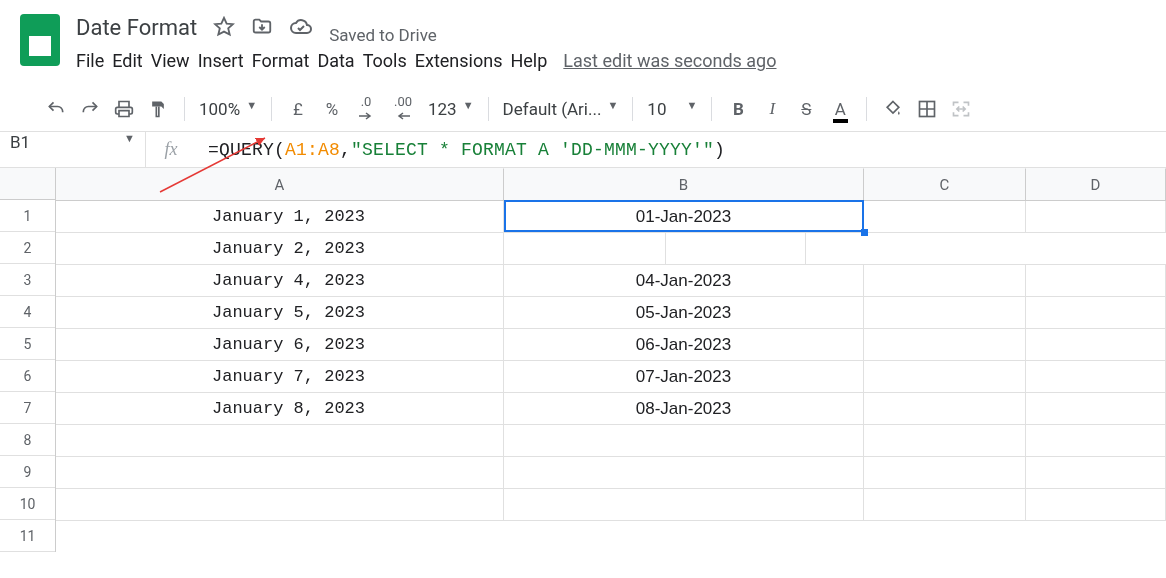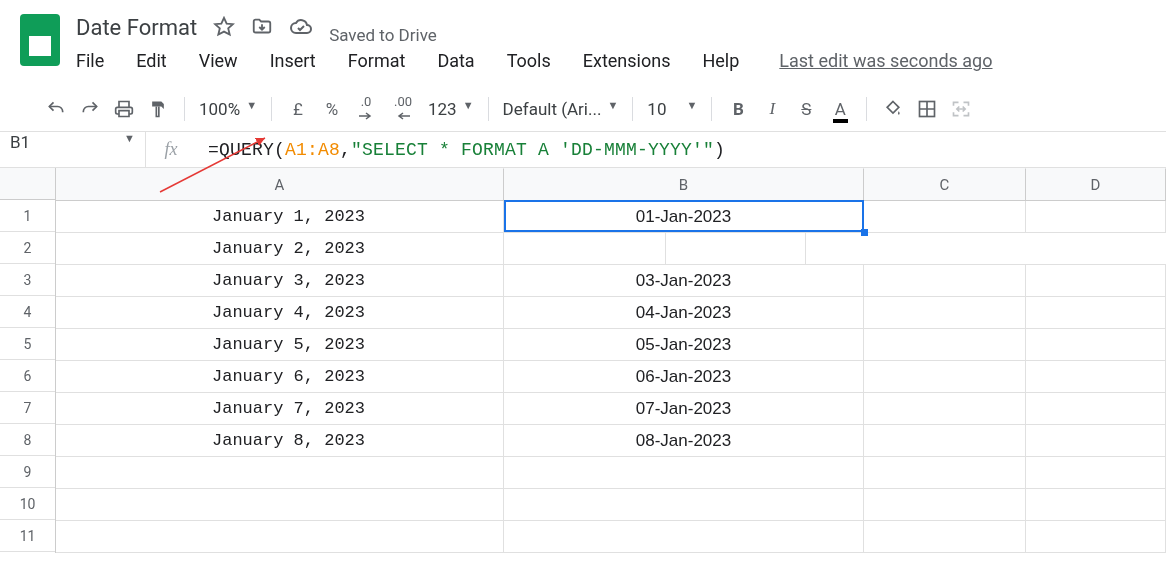--- a/index.html
+++ b/index.html
@@ -13,21 +13,21 @@
   .logo-lines { position:absolute; left:9px; right:9px; top:22px; bottom:10px; background:
      linear-gradient(#0f9d58,#0f9d58) 50% 0/2px 100% no-repeat,
      linear-gradient(#0f9d58,#0f9d58) 0 33%/100% 2px no-repeat,
      linear-gradient(#0f9d58,#0f9d58) 0 66%/100% 2px no-repeat; }
   .titlewrap { flex: none; }
   .title-row { display:flex; align-items:center; gap:16px; height:34px; }
   .doc-title { font-size:22px; color:#3c4043; font-weight:400; }
   .head-icon { color:#5f6368; display:inline-flex; align-items:center; justify-content:center; }
   .saved { color:#5f6368; font-size:17px;margin-top:16px; }
 
-  .menubar { display:flex; gap:32px; padding-top:6px; font-size:18px; color:#202124; align-items:flex-start; }
+  .menubar { display:flex; gap:8px; padding-top:6px; font-size:18px; color:#202124; align-items:flex-start; }
   .menubar span { cursor:default; }
   .last-edit { color:#5f6368; text-decoration: underline; margin-left:8px; }
 
   
   .toolbar { display:flex; align-items:center; gap:10px; padding:8px 0 8px 44px; border-bottom:1px solid #e0e0e0; margin-top:16px; font-size:17px; color:#3c4043; }
   .tb-sep { width:1px; height:24px; background:#dadce0; margin:0 4px; }
   .tb-btn { display:inline-flex; align-items:center; justify-content:center; min-width:24px; height:28px; color:#5f6368; }
   .tb-drop { display:inline-flex; gap:6px; }
   .caret { font-size:11px; color:#5f6368; }
   .font-sel { max-width:110px; overflow:hidden; text-overflow:ellipsis; white-space:nowrap; }
@@ -237,26 +237,20 @@
           <div class="cell cB">01-Jan-2023</div>
           <div class="cell cC"></div>
           <div class="cell cD"></div>
         </div>
       <div class="row">
           <div class="cell cA">January 2, 2023</div>
           <div class="cell cC"></div>
           <div class="cell cD"></div>
         </div>
       <div class="row">
-          <div class="cell cA">January 3, 2023</div>
-          <div class="cell cB">03-Jan-2023</div>
-          <div class="cell cC"></div>
-          <div class="cell cD"></div>
-        </div>
-      <div class="row">
           <div class="cell cA">January 4, 2023</div>
           <div class="cell cB">04-Jan-2023</div>
           <div class="cell cC"></div>
           <div class="cell cD"></div>
         </div>
       <div class="row">
           <div class="cell cA">January 5, 2023</div>
           <div class="cell cB">05-Jan-2023</div>
           <div class="cell cC"></div>
           <div class="cell cD"></div>

